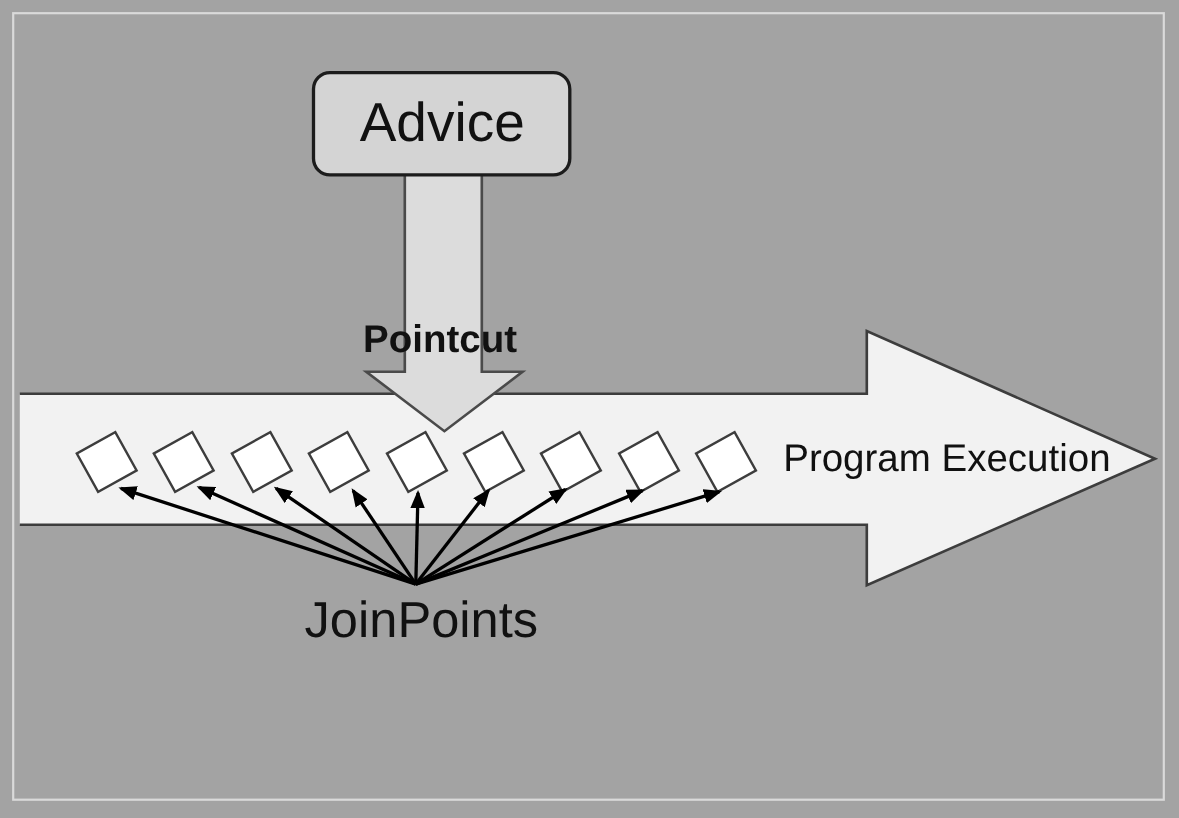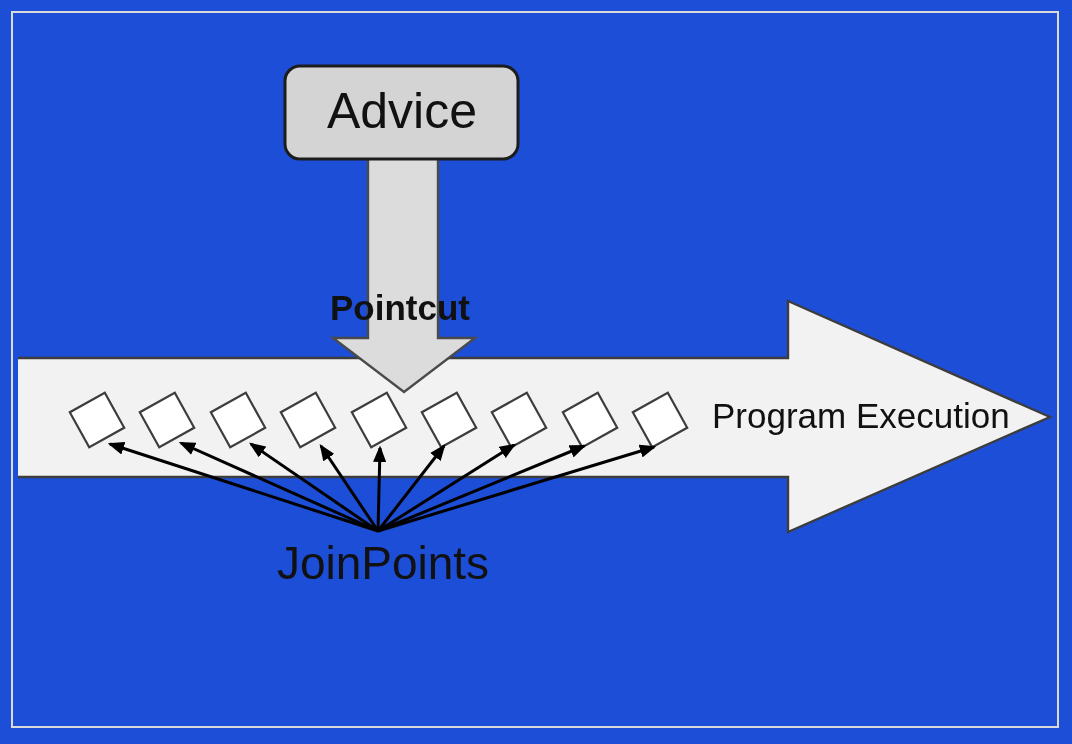--- a/index.html
+++ b/index.html
@@ -5,21 +5,21 @@
   html, body {
     margin: 0;
     padding: 0;
     background: #ffffff;
     font-family: "Liberation Sans", sans-serif;
   }
   .stage {
     position: relative;
     width: 1072px;
     height: 744px;
-    background: #1d4ed8;
+    background: #a3a3a3;
     overflow: hidden;
   }
   svg { display: block; }
   text {
     font-family: "Liberation Sans", sans-serif;
     fill: #111111;
   }
   .label-advice   { font-size: 50px; }
   .label-pointcut { font-size: 35px; font-weight: bold; }
   .label-exec     { font-size: 35px; }

